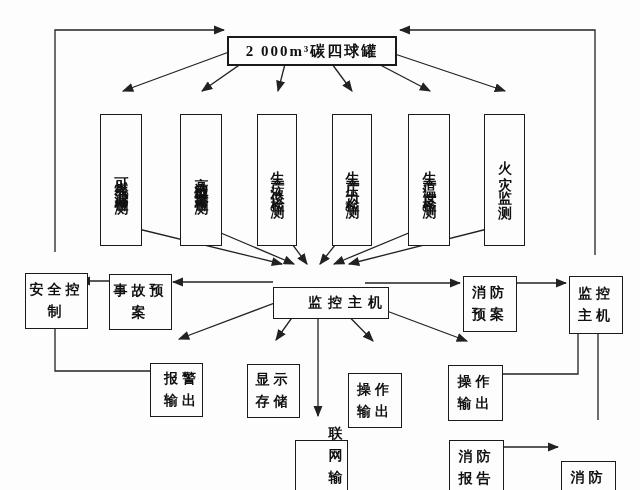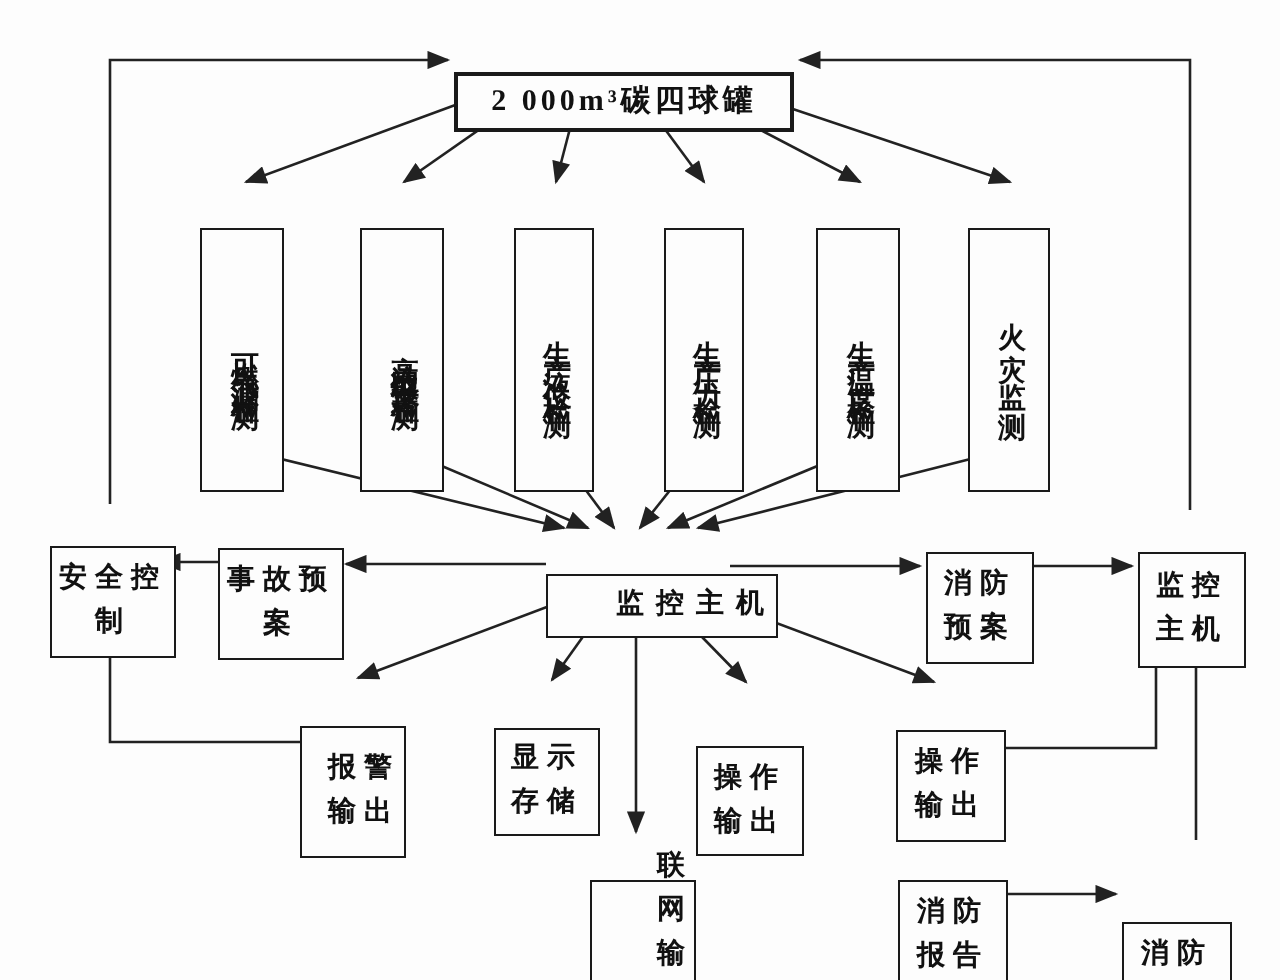--- a/index.html
+++ b/index.html
@@ -24,21 +24,21 @@
   .ls4 .lbl{letter-spacing:15px;}
   .d0{left:100px;} .d1{left:180px;} .d2{left:257px;width:40px;}
   .d3{left:332px;width:40px;} .d4{left:408px;} .d5{left:484px;width:41px;}
   .host{left:273px;top:266px;width:116px;height:32px;justify-content:flex-end;}
   .host .lbl{letter-spacing:6px;white-space:nowrap;word-break:keep-all;}
   .sq{width:63px;height:56px;}
   .accident{left:109px;top:253px;}
   .safety{left:25px;top:252px;}
   .fireplan{left:463px;top:255px;width:54px;}
   .firecontrol{left:569px;top:255px;width:54px;height:58px;}
-  .alarm{left:150px;top:342px;width:53px;height:66px;padding-left:11px;}
+  .alarm{left:150px;top:342px;width:53px;height:54px;padding-left:11px;}
   .display{left:247px;top:343px;width:53px;height:54px;justify-content:center;}
   .operate{left:348px;top:352px;width:54px;height:55px;}
   .linkage{left:448px;top:344px;width:55px;}
   .network{left:295px;top:419px;width:53px;height:54px;padding-left:32px;}
   .report{left:449px;top:419px;width:55px;height:55px;}
   .system{left:561px;top:440px;width:55px;}
   line,polyline{stroke:#222;stroke-width:1.3;fill:none;}
 </style>
 </head>
 <body>

